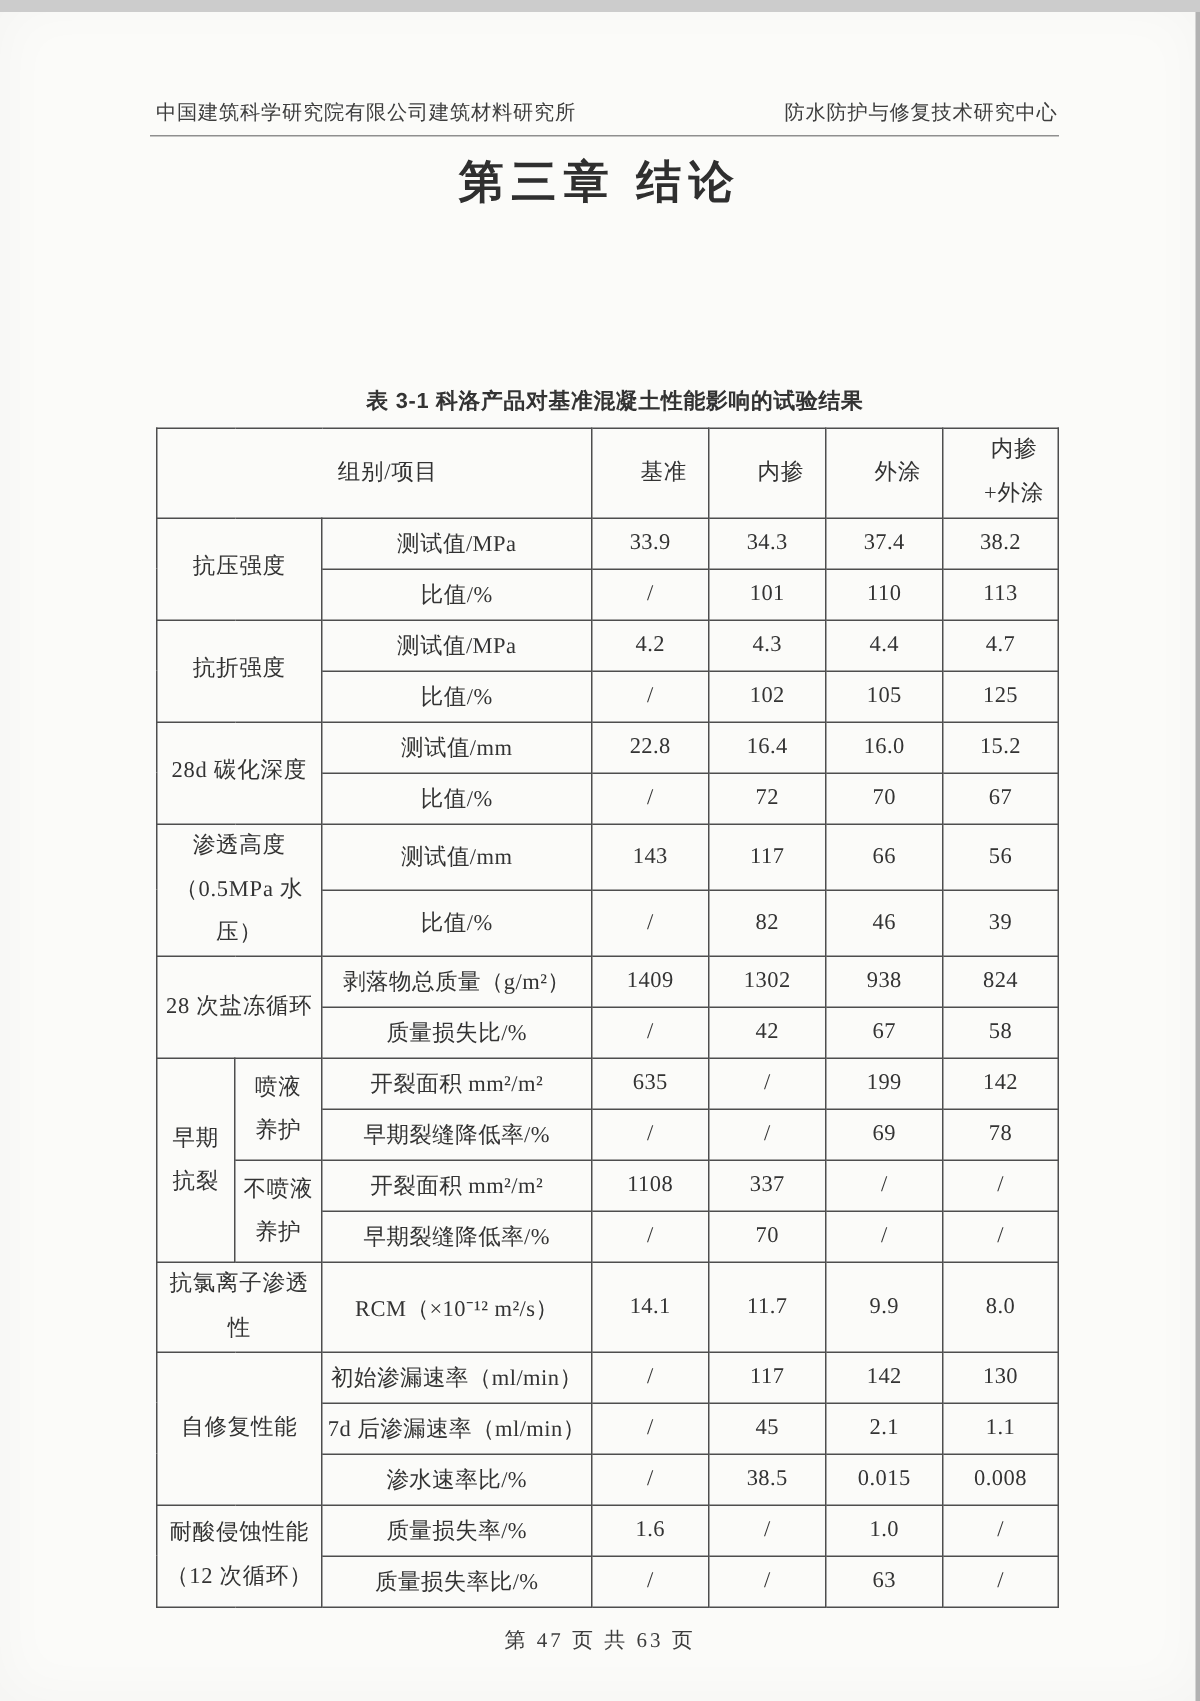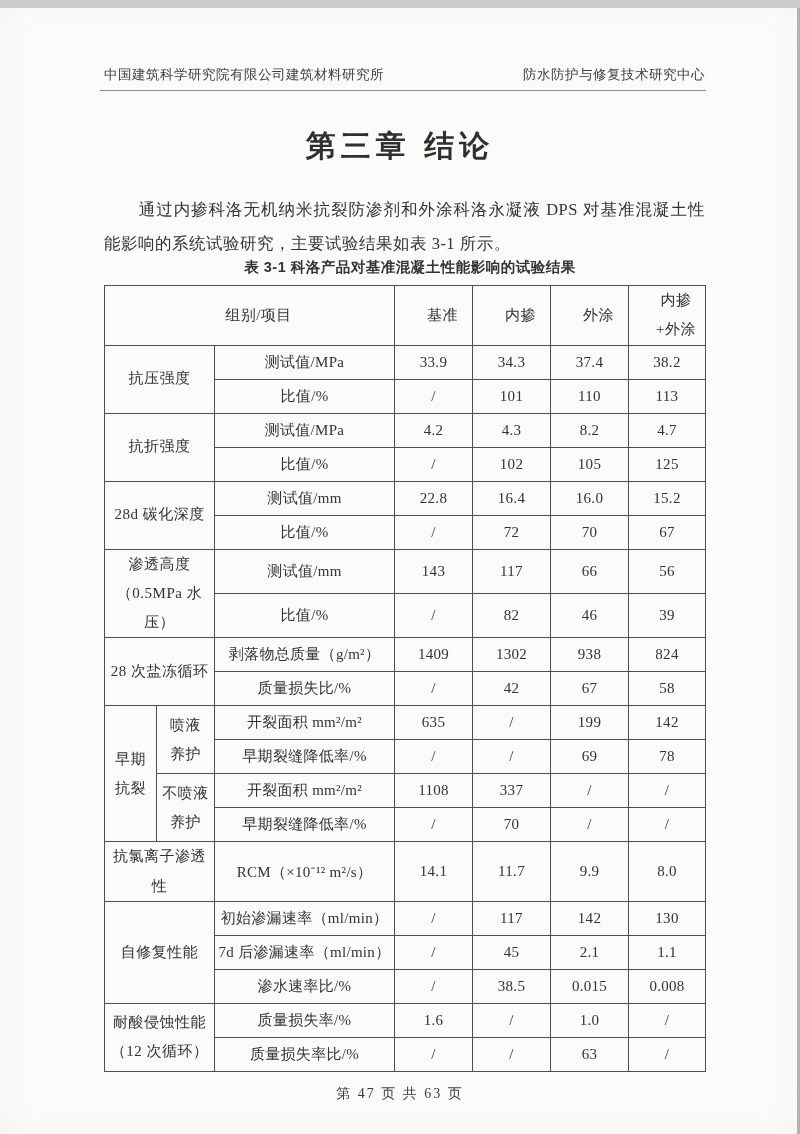--- a/index.html
+++ b/index.html
@@ -9,21 +9,21 @@
   .scan-strip-top{position:absolute;top:0;left:0;width:800px;height:8px;background:#cccccc;}
   .scan-strip-right{position:absolute;top:8px;right:0;width:3px;height:1126px;background:#b2b2b2;}
 
   .doc-header{position:absolute;top:66px;left:104px;width:601px;display:flex;
               justify-content:space-between;font-family:"Liberation Serif",serif;
               font-size:13.5px;color:#3d3d3d;letter-spacing:0.5px;}
   .header-rule{position:absolute;top:90px;left:100px;width:606px;border-top:1.5px solid #8f8f8f;}
 
   .chapter-title{position:absolute;top:101px;left:0;width:800px;text-align:center;
                  font-family:"Liberation Sans",sans-serif;font-weight:600;font-size:30px;
-                 color:#2f2f2f;letter-spacing:5px;margin-top:25px;}
+                 color:#2f2f2f;letter-spacing:5px;}
   .section-heading{position:absolute;top:153px;left:104px;width:640px;
                    font-family:"Liberation Sans",sans-serif;font-weight:700;font-size:21px;
                    color:#2d2d2d;letter-spacing:1px;}
   .body-paragraph{position:absolute;top:193px;left:104px;width:601px;
                   font-size:16.5px;line-height:2.05;color:#333;text-align:justify;
                   text-indent:2.1em;letter-spacing:0.5px;}
   .table-caption{position:absolute;top:258px;left:10px;width:800px;text-align:center;
                  font-family:"Liberation Sans",sans-serif;font-weight:600;font-size:14.5px;
                  color:#333;letter-spacing:0.5px;}
 
@@ -47,21 +47,20 @@
   <div class="scan-strip-top"></div>
   <div class="scan-strip-right"></div>
 
   <div class="doc-header">
     <span>中国建筑科学研究院有限公司建筑材料研究所</span>
     <span>防水防护与修复技术研究中心</span>
   </div>
   <div class="header-rule"></div>
 
   <div class="chapter-title">第三章 结论</div>
-  <div class="body-paragraph">通过内掺科洛无机纳米抗裂防渗剂和外涂科洛永凝液 DPS 对基准混凝土性能影响的系统试验研究，主要试验结果如表 3-1 所示。</div>
   <div class="table-caption">表 3-1 科洛产品对基准混凝土性能影响的试验结果</div>
 
   <div class="table-wrap">
     <table class="results">
       <colgroup>
         <col style="width:52px">
           <col style="width:58px">
           <col style="width:180px">
         <col style="width:78px">
           <col style="width:78px">
@@ -89,21 +88,21 @@
             <td class="val">/</td>
             <td class="val">101</td>
             <td class="val">110</td>
             <td class="val">113</td>
           </tr>
           <tr>
             <td class="group" rowspan="2" colspan="2">抗折强度</td>
             <td class="item">测试值/MPa</td>
             <td class="val">4.2</td>
             <td class="val">4.3</td>
-            <td class="val">8.2</td>
+            <td class="val">4.4</td>
             <td class="val">4.7</td>
           </tr>
           <tr>
             <td class="item">比值/%</td>
             <td class="val">/</td>
             <td class="val">102</td>
             <td class="val">105</td>
             <td class="val">125</td>
           </tr>
           <tr>

